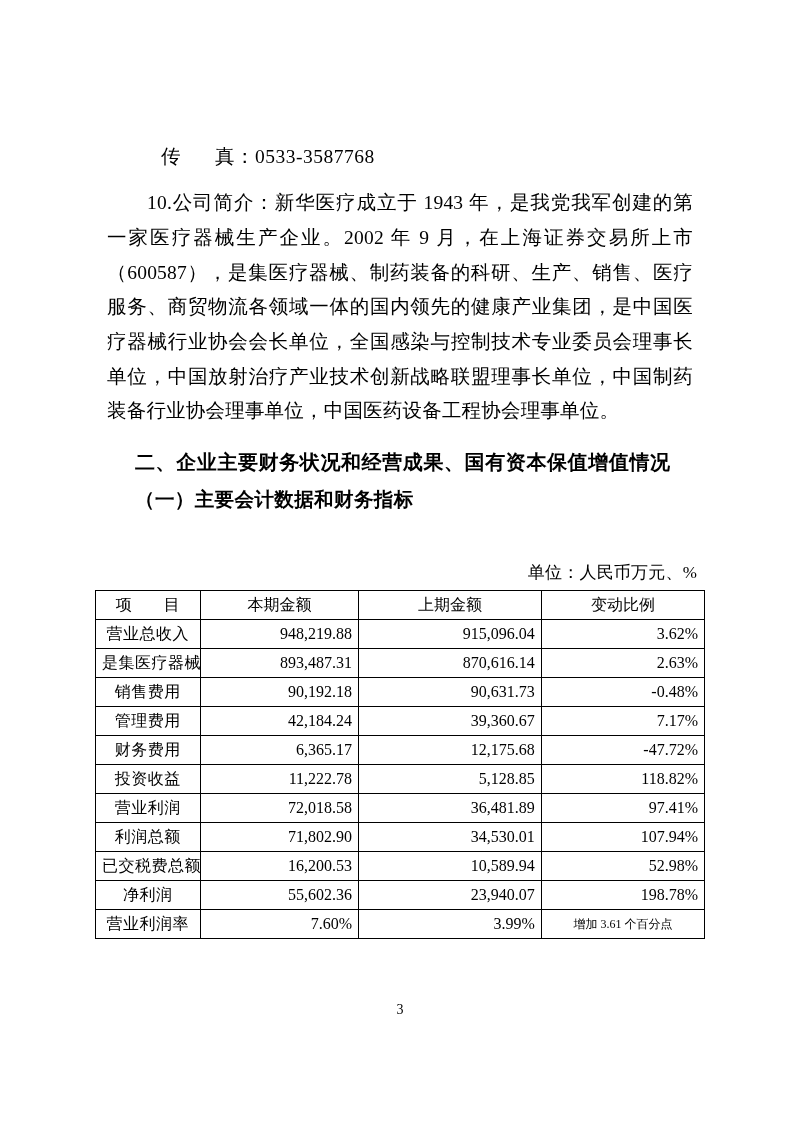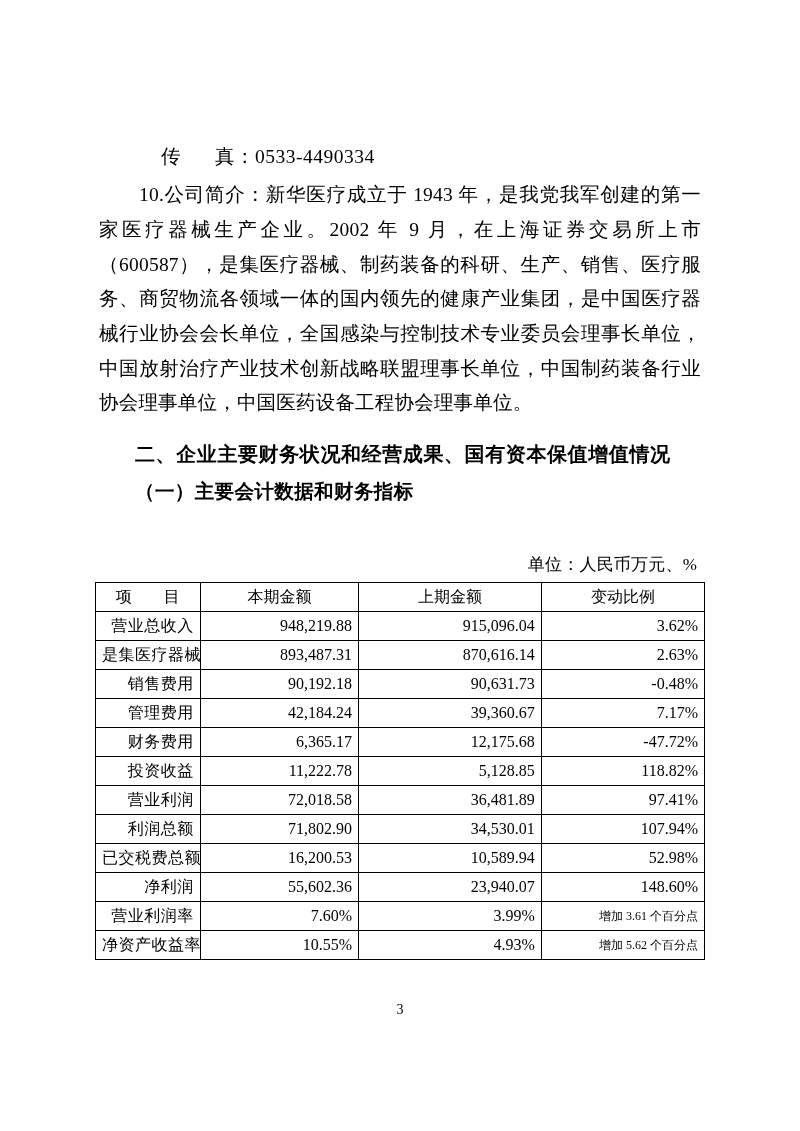--- a/index.html
+++ b/index.html
@@ -29,21 +29,21 @@
     letter-spacing: 0.5px;
     padding-left: 66px;
   }
   .fax-line .sp {
     display: inline-block;
     width: 34px;
   }
   p.body-para {
     font-size: 19.5px;
     line-height: 1.78;
-    margin: 4px;
+    margin: 12px;
     text-align: justify;
     text-justify: inter-ideograph;
     text-indent: 40px;
     letter-spacing: 0.2px;
   }
   h2.section-title {
     font-size: 20px;
     font-weight: bold;
     margin: 20px 0 0 0;
     text-indent: 40px;
@@ -70,21 +70,20 @@
   }
   table.fin-table th,
   table.fin-table td {
     border: 1px solid #000000;
     height: 29px;
     padding: 0 6px;
     font-weight: normal;
     box-sizing: border-box;
     white-space: nowrap;
     overflow: hidden;
-    text-align: right;
   }
   table.fin-table th {
     text-align: center;
   }
   col.c-item { width: 17.2%; }
   col.c-cur  { width: 26.0%; }
   col.c-prev { width: 30.0%; }
   col.c-chg  { width: 26.8%; }
 
   td.item-cell {
@@ -113,21 +112,21 @@
     text-align: center;
     font-size: 14px;
   }
 </style>
 </head>
 <body>
 
 <div class="page">
 
   <div class="fax-line">
-    <span>传</span><span class="sp"></span><span>真：</span><span>0533-4490334</span>
+    <span>传</span><span class="sp"></span><span>真：</span><span>0533-3587768</span>
   </div>
 
   <p class="body-para">10.公司简介：新华医疗成立于 1943 年，是我党我军创建的第一家医疗器械生产企业。2002 年 9 月，在上海证券交易所上市（600587），是集医疗器械、制药装备的科研、生产、销售、医疗服务、商贸物流各领域一体的国内领先的健康产业集团，是中国医疗器械行业协会会长单位，全国感染与控制技术专业委员会理事长单位，中国放射治疗产业技术创新战略联盟理事长单位，中国制药装备行业协会理事单位，中国医药设备工程协会理事单位。</p>
 
   <h2 class="section-title">二、企业主要财务状况和经营成果、国有资本保值增值情况</h2>
 
   <h3 class="subsection-title">（一）主要会计数据和财务指标</h3>
 
   <div class="unit-note">单位：人民币万元、%</div>
 
@@ -198,31 +197,25 @@
         <tr>
           <td class="item-cell">已交税费总额</td>
           <td class="num-cell">16,200.53</td>
           <td class="num-cell">10,589.94</td>
           <td class="num-cell">52.98%</td>
         </tr>
         <tr>
           <td class="item-cell">净利润</td>
           <td class="num-cell">55,602.36</td>
           <td class="num-cell">23,940.07</td>
-          <td class="num-cell">148.60%</td>
+          <td class="num-cell">198.78%</td>
         </tr>
         <tr>
           <td class="item-cell">营业利润率</td>
           <td class="num-cell">7.60%</td>
           <td class="num-cell">3.99%</td>
           <td class="text-chg">增加 3.61 个百分点</td>
         </tr>
-        <tr>
-          <td class="item-cell">净资产收益率</td>
-          <td class="num-cell">10.55%</td>
-          <td class="num-cell">4.93%</td>
-          <td class="text-chg">增加 5.62 个百分点</td>
-        </tr>
       </tbody>
   </table>
 
   <div class="page-number">3</div>
 </div>
 
 </body></html>

